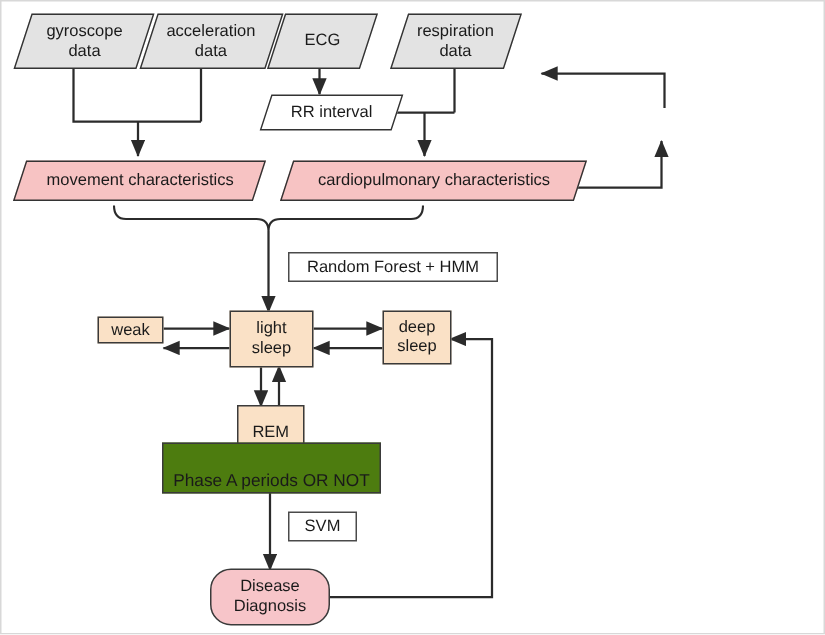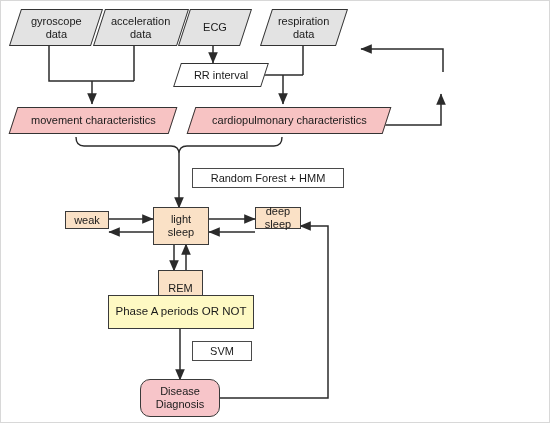--- a/index.html
+++ b/index.html
@@ -55,22 +55,23 @@
     background: #ffffff;
     border: 1.2px solid #4a4a4a;
   }
   
   .rect-peach {
     background: #fae1c6;
     border: 1.4px solid #3a3a3a;
   }
   
   .rect-orange {
-    background: #fef9c3;
+    background: #4d7c0f;
     border: 1.4px solid #3a3a3a;
+    align-items: flex-end;
   }
   
   .round-pink {
     background: #f7c5c9;
     border: 1.6px solid #3a3a3a;
     border-radius: 14px;
   }
   .fs11 { font-size: 11px; }
   .fs12 { font-size: 11.5px; }
 </style>
@@ -150,48 +151,48 @@
 
 
   <div class="node para-pink fs11" style="left:12px; top:106px; width:160px; height:27px;">
     <span>movement characteristics</span>
   </div>
 
   <div class="node para-pink fs11" style="left:190px; top:106px; width:196px; height:27px;">
     <span>cardiopulmonary characteristics</span>
   </div>
 
-  <div class="node rect-white fs11" style="left:191px; top:167px; width:152px; height:20px;">
+  <div class="node rect-white fs11" style="left:191px; top:167px; width:140px; height:20px;">
     <span>Random Forest + HMM</span>
   </div>
 
   <div class="node rect-peach fs11" style="left:64px; top:210px; width:44px; height:18px;text-align:center;">
     <span>weak</span>
   </div>
 
   <div class="node rect-peach fs11" style="left:152px; top:206px; width:56px; height:38px;">
     <span>light
 sleep</span>
   </div>
 
-  <div class="node rect-peach fs11" style="left:254px; top:206px; width:46px; height:22px;">
+  <div class="node rect-peach fs11" style="left:254px; top:206px; width:46px; height:36px;">
     <span>deep
 sleep</span>
   </div>
 
   <div class="node rect-peach fs11" style="left:157px; top:269px; width:45px; height:36px;">
     <span>REM</span>
   </div>
 
   <div class="node rect-orange fs12" style="left:107px; top:294px; width:146px; height:34px;">
     <span>Phase A periods OR NOT</span>
   </div>
 
-  <div class="node rect-white fs11" style="left:191px; top:340px; width:60px; height:20px;">
+  <div class="node rect-white fs11" style="left:191px; top:340px; width:46px; height:20px;">
     <span>SVM</span>
   </div>
 
-  <div class="node round-pink fs11" style="left:139px; top:378px; width:80px; height:38px;border-radius:10px;">
+  <div class="node round-pink fs11" style="left:139px; top:378px; width:80px; height:38px;">
     <span>Disease
 Diagnosis</span>
   </div>
 
 </div>
 
 </body></html>

